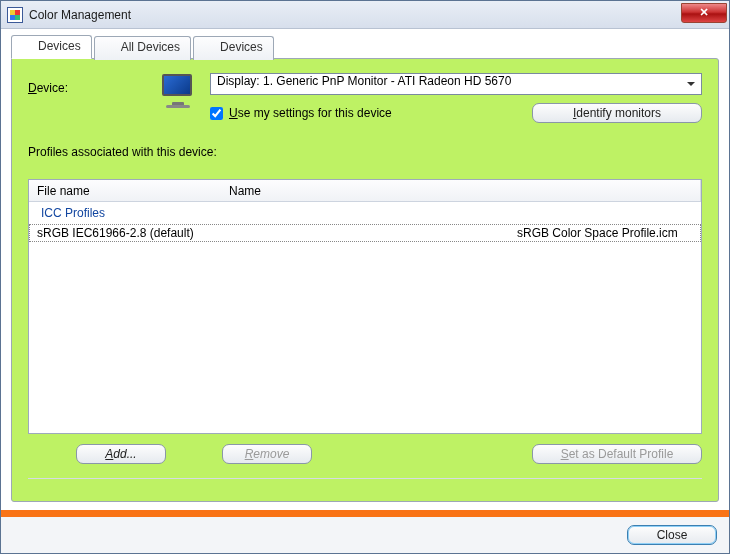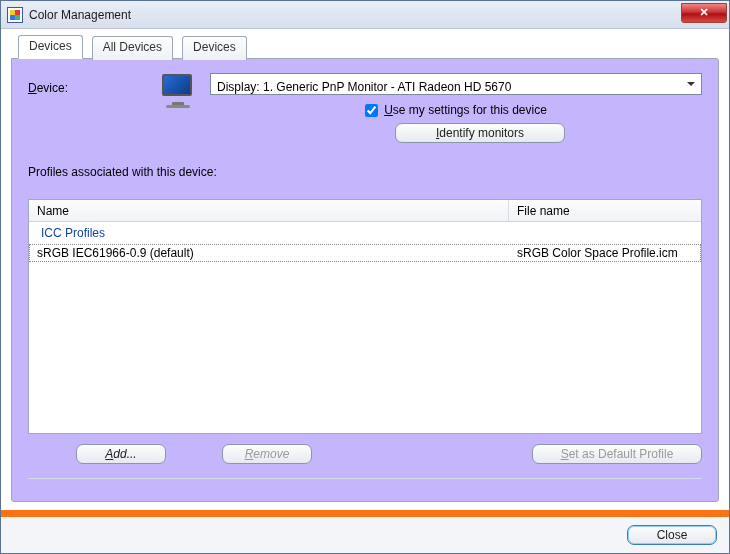--- a/index.html
+++ b/index.html
@@ -66,48 +66,47 @@
     flex-direction: column;
     background: #fff;
   }
   .tabstrip {
     display: flex;
     gap: 2px;
     position: relative;
     z-index: 2;
   }
   .tab {
-    padding: 3px 10px 4px 10px;
+    padding: 3px 10px 4px 26px;
     border: 1px solid #9da8b6;
     border-bottom: none;
     border-radius: 3px 3px 0 0;
     background: linear-gradient(#fdfdfe,#eef1f5);
     color: #333;
     cursor: pointer;
     font-size: 12px;
     position: relative;
     top: 1px;
-    margin-left: 7px;
   }
   .tab.active {
     background: #fff;
     top: 0;
     padding-bottom: 5px;
     border-bottom: 1px solid #fff;
     z-index: 3;
   }
   .tabpage {
     flex: 1;
     border: 1px solid #9da8b6;
     border-radius: 0 3px 3px 3px;
     margin-top: -1px;
     padding: 14px 16px 12px 16px;
     display: flex;
     flex-direction: column;
-    background: #c4b5fd;
+    background: #bef264;
   }
   .row-device {
     display: flex;
     align-items: flex-start;
     gap: 12px;
   }
   .row-device .lbl {
     width: 120px;
     padding-top: 8px;
     color: #000;
@@ -136,38 +135,37 @@
     display: flex;
     flex-direction: column;
     gap: 8px;
   }
   .combo {
     width: 100%;
     height: 22px;
     border: 1px solid #7a8a9e;
     background: #fff;
     display: flex;
-    align-items: flex-end;
+    align-items: flex-start;
     padding: 0 18px 0 6px;
     position: relative;
     cursor: pointer;
   }
   .combo::after {
     content: "";
     position: absolute;
     right: 6px; top: 8px;
     border: 4px solid transparent;
     border-top-color: #333;
   }
   .row2 {
     display: flex;
     align-items: center;
     gap: 6px;
     justify-content: space-between;
-    flex-direction: column;
   }
   .checkbox-wrap {
     display: flex;
     align-items: center;
     gap: 6px;
   }
   .checkbox-wrap input { margin:0; }
   .btn {
     min-width: 90px;
     height: 20px;
@@ -306,27 +304,27 @@
               <span class="ul">I</span>dentify monitors
             </button>
           </div>
         </div>
       </div>
 
       <div class="section-label">Profiles associated with this device:</div>
 
       <div class="listview">
         <div class="lv-header">
+          <div class="lv-col col2">File name</div>
           <div class="lv-col col1">Name</div>
-          <div class="lv-col col2">File name</div>
         </div>
         <div class="lv-body">
           <div class="lv-group">ICC Profiles</div>
           <div class="lv-row">
-            <div class="c1">sRGB IEC61966-0.9 (default)</div>
+            <div class="c1">sRGB IEC61966-2.8 (default)</div>
             <div class="c2">sRGB Color Space Profile.icm</div>
           </div>
         </div>
       </div>
 
       <div class="actions">
         <div class="left">
           <button class="btn"><span class="ul">A</span>dd...</button>
           <button class="btn disabled"><span class="ul">R</span>emove</button>
         </div>

